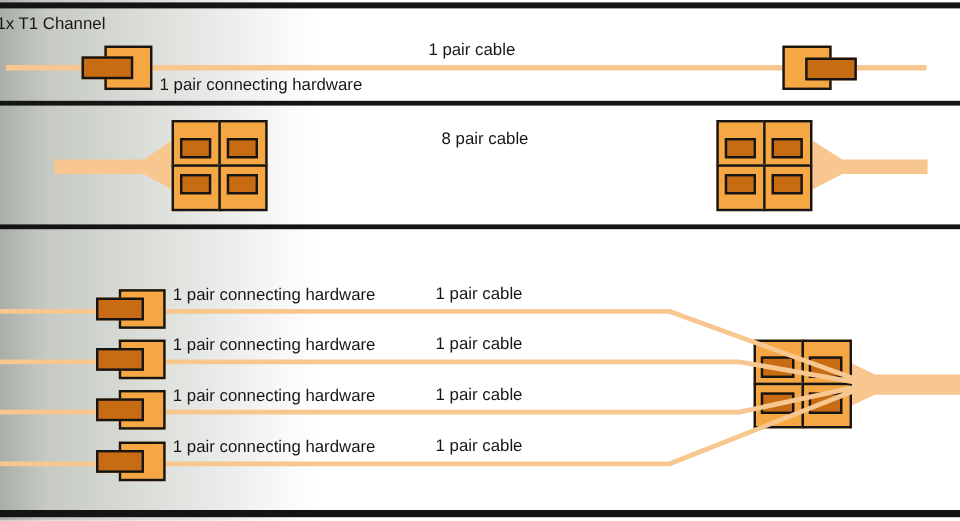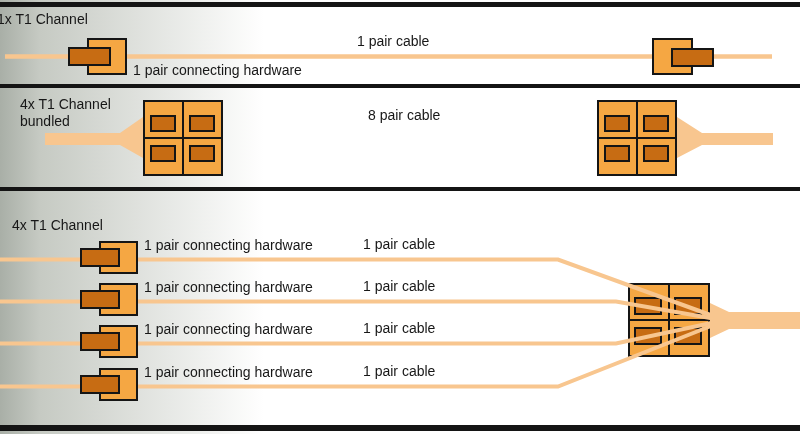--- a/index.html
+++ b/index.html
@@ -67,21 +67,20 @@
     <div class="dk" style="left:0;top:9px;width:43px;height:19px;"></div>
   </div>
   <div class="conn" style="left:652px;top:38px;width:62px;height:37px;">
     <div class="sq" style="left:0;top:0;width:41px;height:37px;"></div>
     <div class="dk" style="left:19px;top:10px;width:43px;height:19px;"></div>
   </div>
 
   <div class="lbl" style="left:357px;top:33px;">1 pair cable</div>
   <div class="lbl" style="left:133px;top:62px;">1 pair connecting hardware</div>
 
-  <div class="lbl wrap" style="left:20px;top:96px;width:106px;">4x T1 Channel bundled</div>
 
   <div class="block" style="left:143px;top:100px;width:81px;height:77px;">
     <div class="cell" style="left:0;top:0;">
         <div class="jack" style="top:13px;"></div>
       </div>
     <div class="cell" style="left:39px;top:0;">
         <div class="jack" style="top:13px;"></div>
       </div>
     <div class="cell" style="left:0;top:37px;">
         <div class="jack" style="top:6px;"></div>
@@ -101,21 +100,20 @@
     <div class="cell" style="left:0;top:37px;">
         <div class="jack" style="top:6px;"></div>
       </div>
     <div class="cell" style="left:39px;top:37px;">
         <div class="jack" style="top:6px;"></div>
       </div>
   </div>
 
   <div class="lbl" style="left:368px;top:107px;">8 pair cable</div>
 
-  <div class="lbl" style="left:12px;top:217px;">4x T1 Channel</div>
 
   <div class="conn" style="left:80px;top:241px;width:58px;height:33px;">
     <div class="sq" style="left:19px;top:0;width:39px;height:33px;"></div>
     <div class="dk" style="left:0;top:7px;width:40px;height:19px;"></div>
   </div>
   <div class="conn" style="left:80px;top:283px;width:58px;height:33px;">
     <div class="sq" style="left:19px;top:0;width:39px;height:33px;"></div>
     <div class="dk" style="left:0;top:7px;width:40px;height:19px;"></div>
   </div>
   <div class="conn" style="left:80px;top:325px;width:58px;height:33px;">

